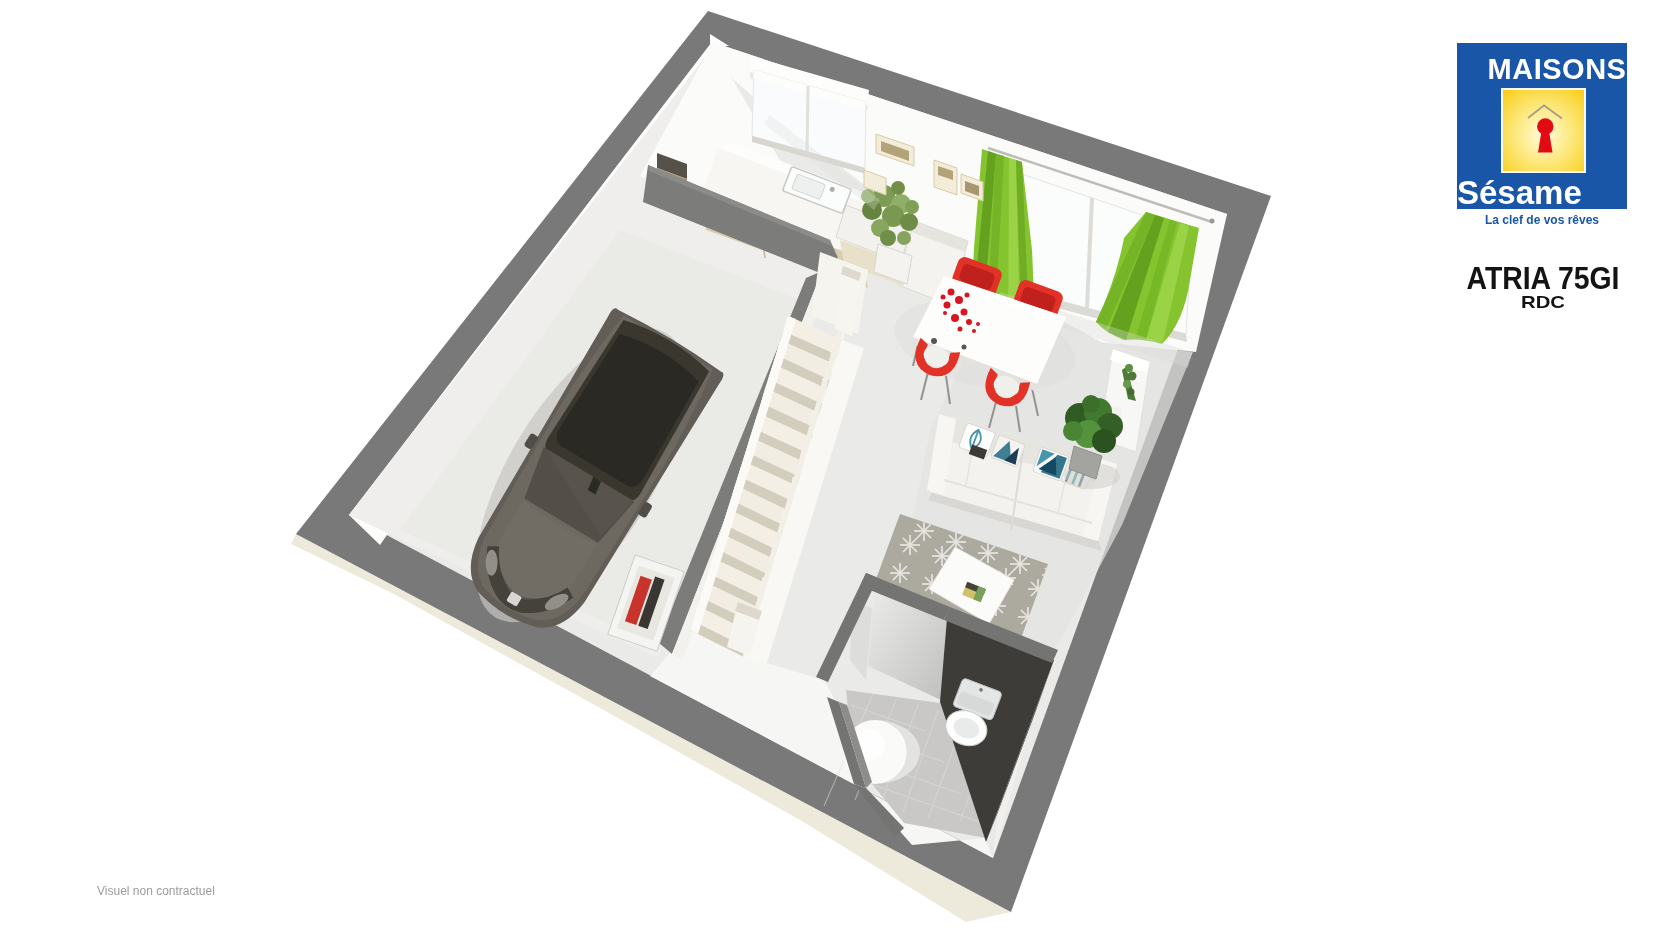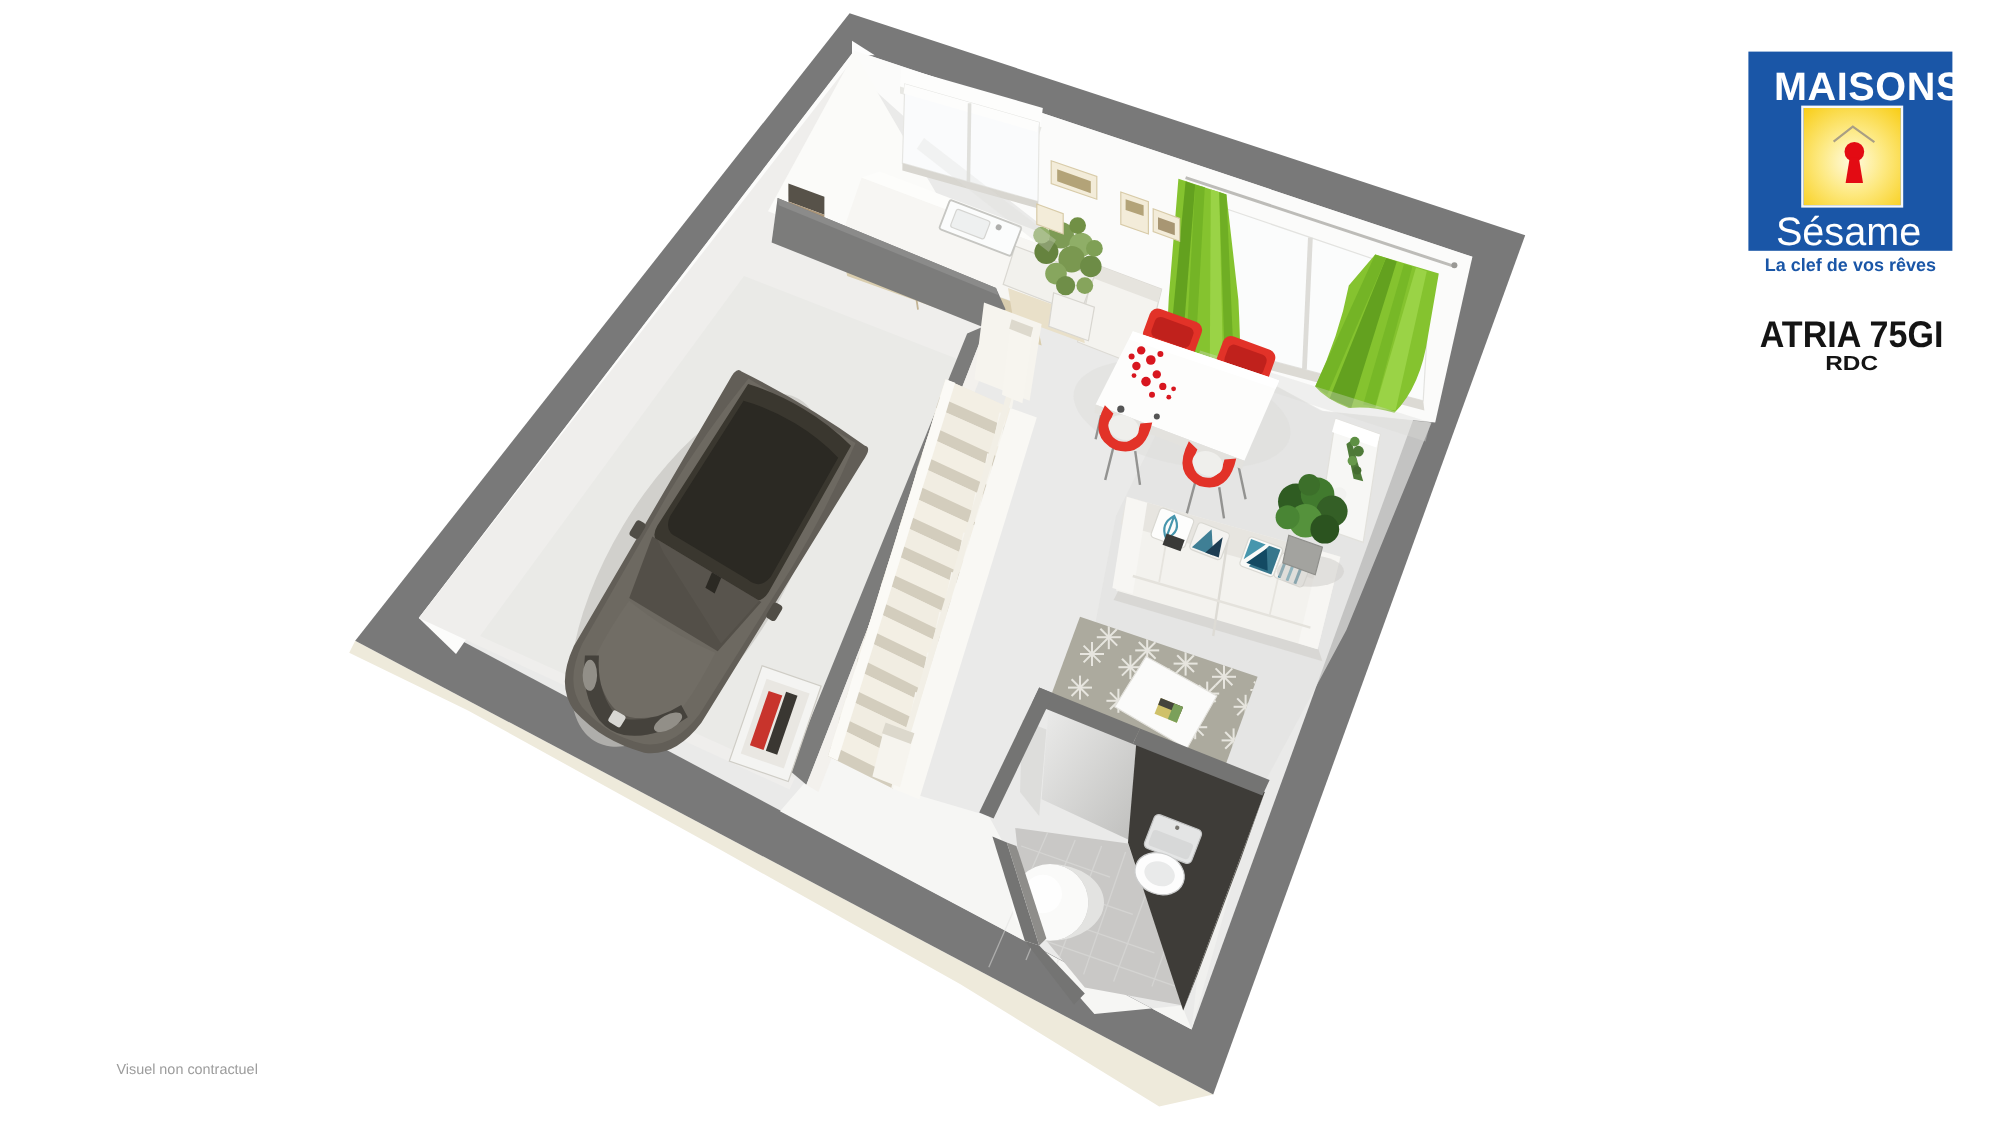--- a/index.html
+++ b/index.html
@@ -423,26 +423,26 @@
   <polygon points="950,607 1058,650 1052,663 944,620" fill="#747473"></polygon>
   <polygon points="866,573 878,578 828,682 816,677" fill="#747473"></polygon>
   <polygon points="827,697 839,702 866,788 854,784" fill="#747473"></polygon>
   <polygon points="854,784 866,788 904,828 895,837" fill="#747473"></polygon>
   <polygon points="839,702 847,705 872,782 866,788" fill="#8e8d8a"></polygon>
 </g>
 
 </svg>
 
 <div class="abs" style="left:1457px;top:43px;width:170px;height:166px;background:#1a56a7;"></div>
-<div class="abs" style="left:1457px;top:53px;width:200px;text-align:center;color:#ffffff;font-weight:bold;font-size:33px;letter-spacing:0.5px;">MAISONS</div>
+<div class="abs" style="left:1457px;top:53px;width:200px;text-align:center;color:#ffffff;font-weight:bold;font-size:29px;letter-spacing:0.5px;">MAISONS</div>
 <div class="abs" style="left:1501px;top:88px;width:85px;height:85px;background:radial-gradient(circle at 50% 55%, #fffbe0 0%, #fde981 45%, #f8cd15 100%);border:2px solid #f6f8fb;box-sizing:border-box;"></div>
 <svg class="abs" style="left:1501px;top:88px" width="85" height="85" viewBox="0 0 85 85">
   <path d="M 27,30 L 43,17.5 L 61,30.5" fill="none" stroke="#a99f84" stroke-width="1.8"></path>
   <circle cx="44.3" cy="38.5" r="8.2" fill="#e30b13"></circle>
   <path d="M 40.5,43 L 37,64.5 L 51.5,64.5 L 48,43 Z" fill="#e30b13"></path>
 </svg>
-<div class="abs" style="left:1457px;top:174px;width:144px;text-align:right;color:#ffffff;font-weight:normal;font-size:33px;">Sésame</div>
-<div class="abs" style="left:1442px;top:213px;width:200px;text-align:center;color:#1a56a7;font-weight:bold;font-size:15px;">La clef de vos rêves</div>
+<div class="abs" style="left:1457px;top:174px;width:144px;text-align:left;color:#ffffff;font-weight:bold;font-size:33px;">Sésame</div>
+<div class="abs" style="left:1442px;top:213px;width:200px;text-align:center;color:#1a56a7;font-weight:bold;font-size:12px;">La clef de vos rêves</div>
 <svg class="abs" style="left:1442px;top:255px" width="200" height="60" viewBox="0 0 200 60">
   <text x="101" y="34" text-anchor="middle" font-family="Liberation Sans,sans-serif" font-weight="bold" font-size="31" fill="#141414" textLength="153" lengthAdjust="spacingAndGlyphs">ATRIA 75GI</text>
   <text x="101" y="53" text-anchor="middle" font-family="Liberation Sans,sans-serif" font-weight="bold" font-size="17" fill="#141414" textLength="44" lengthAdjust="spacingAndGlyphs">RDC</text>
 </svg>
 <div class="abs" style="left:97px;top:884px;color:#9c9c9c;font-size:12px;">Visuel non contractuel</div>
 
 </body></html>

